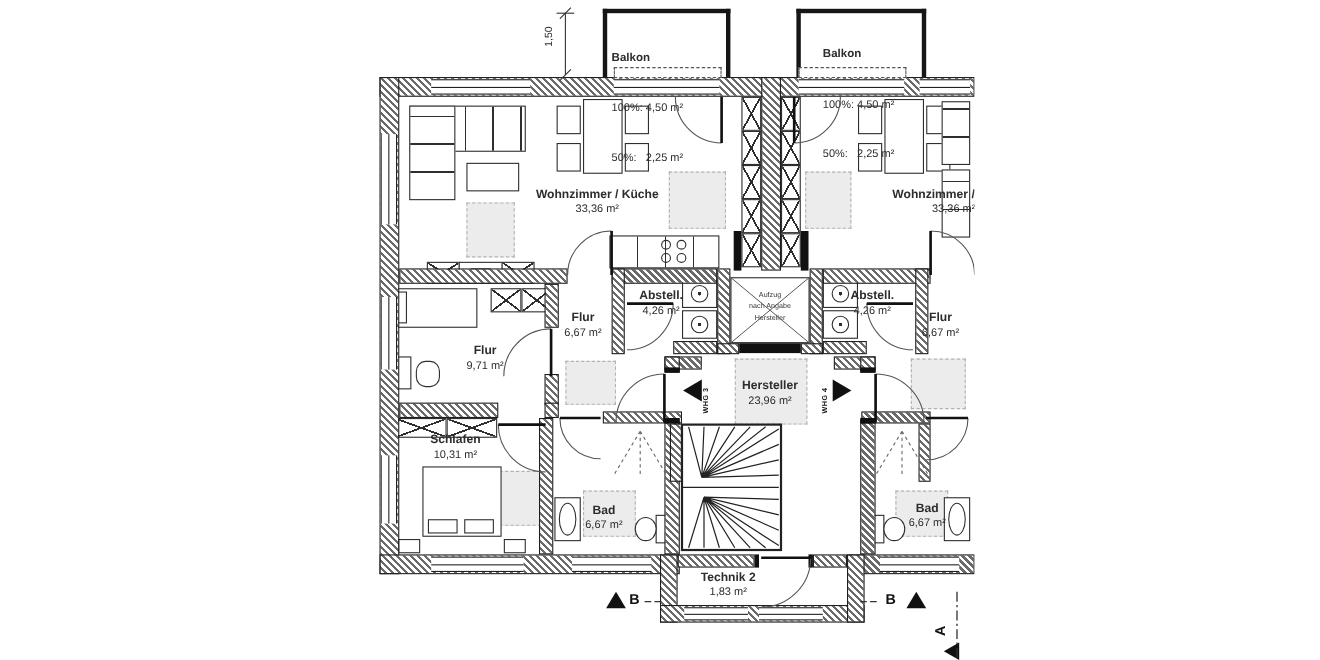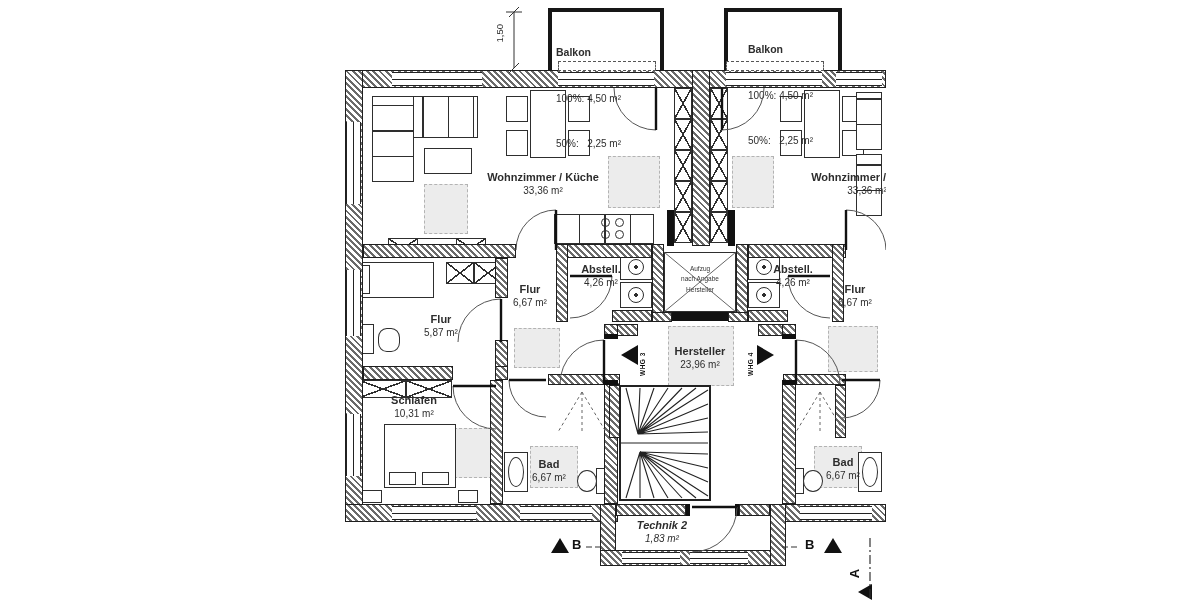--- a/index.html
+++ b/index.html
@@ -248,39 +248,39 @@
   <div class="lbl" style="left:500px;top:282px;width:60px;">
     <span class="nm">Flur</span>
     <span class="ar">6,67 m²</span>
   </div>
   <div class="lbl" style="left:825px;top:282px;width:60px;">
     <span class="nm">Flur</span>
     <span class="ar">6,67 m²</span>
   </div>
   <div class="lbl" style="left:406px;top:312px;width:70px;">
     <span class="nm">Flur</span>
-    <span class="ar">5,87 m²</span>
+    <span class="ar">9,71 m²</span>
   </div>
   <div class="lbl" style="left:648px;top:344px;width:104px;">
     <span class="nm">Hersteller</span>
     <span class="ar">23,96 m²</span>
   </div>
   <div class="lbl" style="left:380px;top:393px;width:68px;">
     <span class="nm">Schlafen</span>
     <span class="ar">10,31 m²</span>
   </div>
   <div class="lbl" style="left:518px;top:457px;width:62px;">
     <span class="nm">Bad</span>
     <span class="ar">6,67 m²</span>
   </div>
   <div class="lbl" style="left:812px;top:455px;width:62px;">
     <span class="nm">Bad</span>
     <span class="ar">6,67 m²</span>
   </div>
-  <div class="lbl" style="left:616px;top:518px;width:92px;font-style:italic;">
+  <div class="lbl" style="left:616px;top:518px;width:92px;">
     <span class="nm">Technik 2</span>
     <span class="ar">1,83 m²</span>
   </div>
 
   <div class="tri-left" style="left:621px;top:345px;"></div>
   <div class="vtxt" style="left:639px;top:340px;height:36px;">WHG 3</div>
   <div class="tri-right" style="left:757px;top:345px;"></div>
   <div class="vtxt" style="left:747px;top:340px;height:36px;">WHG 4</div>
 
   <div class="tri-up" style="left:551px;top:538px;"></div>

